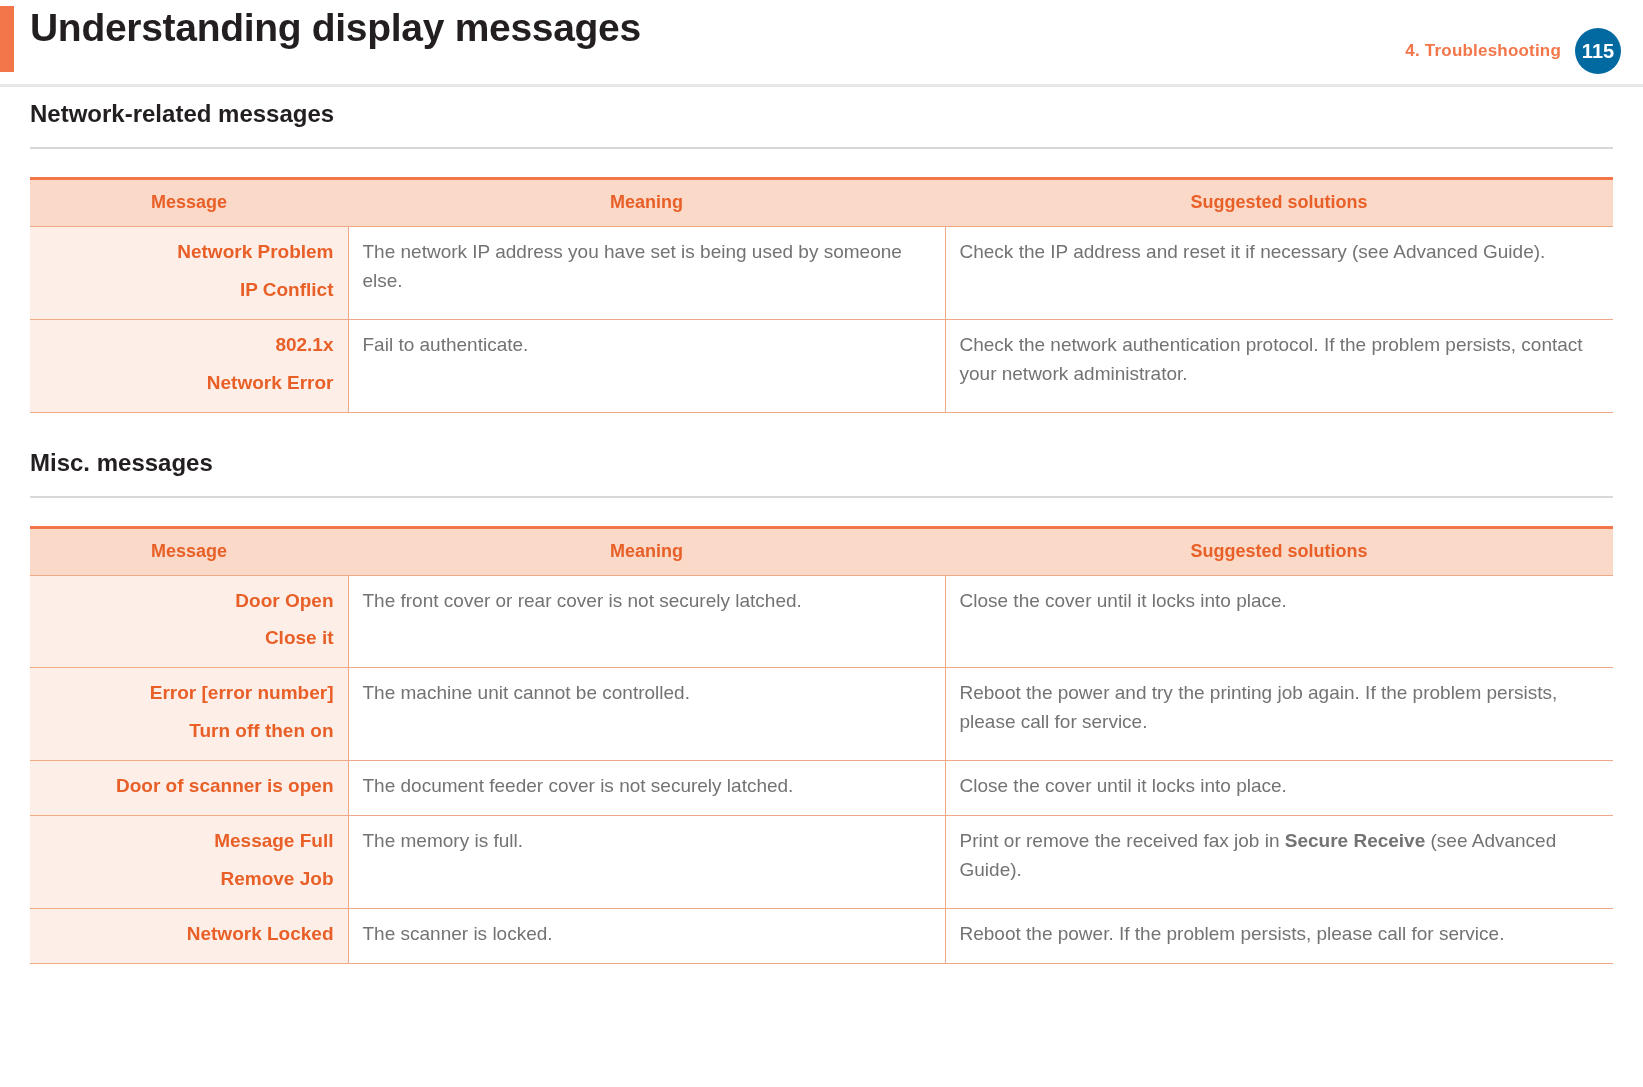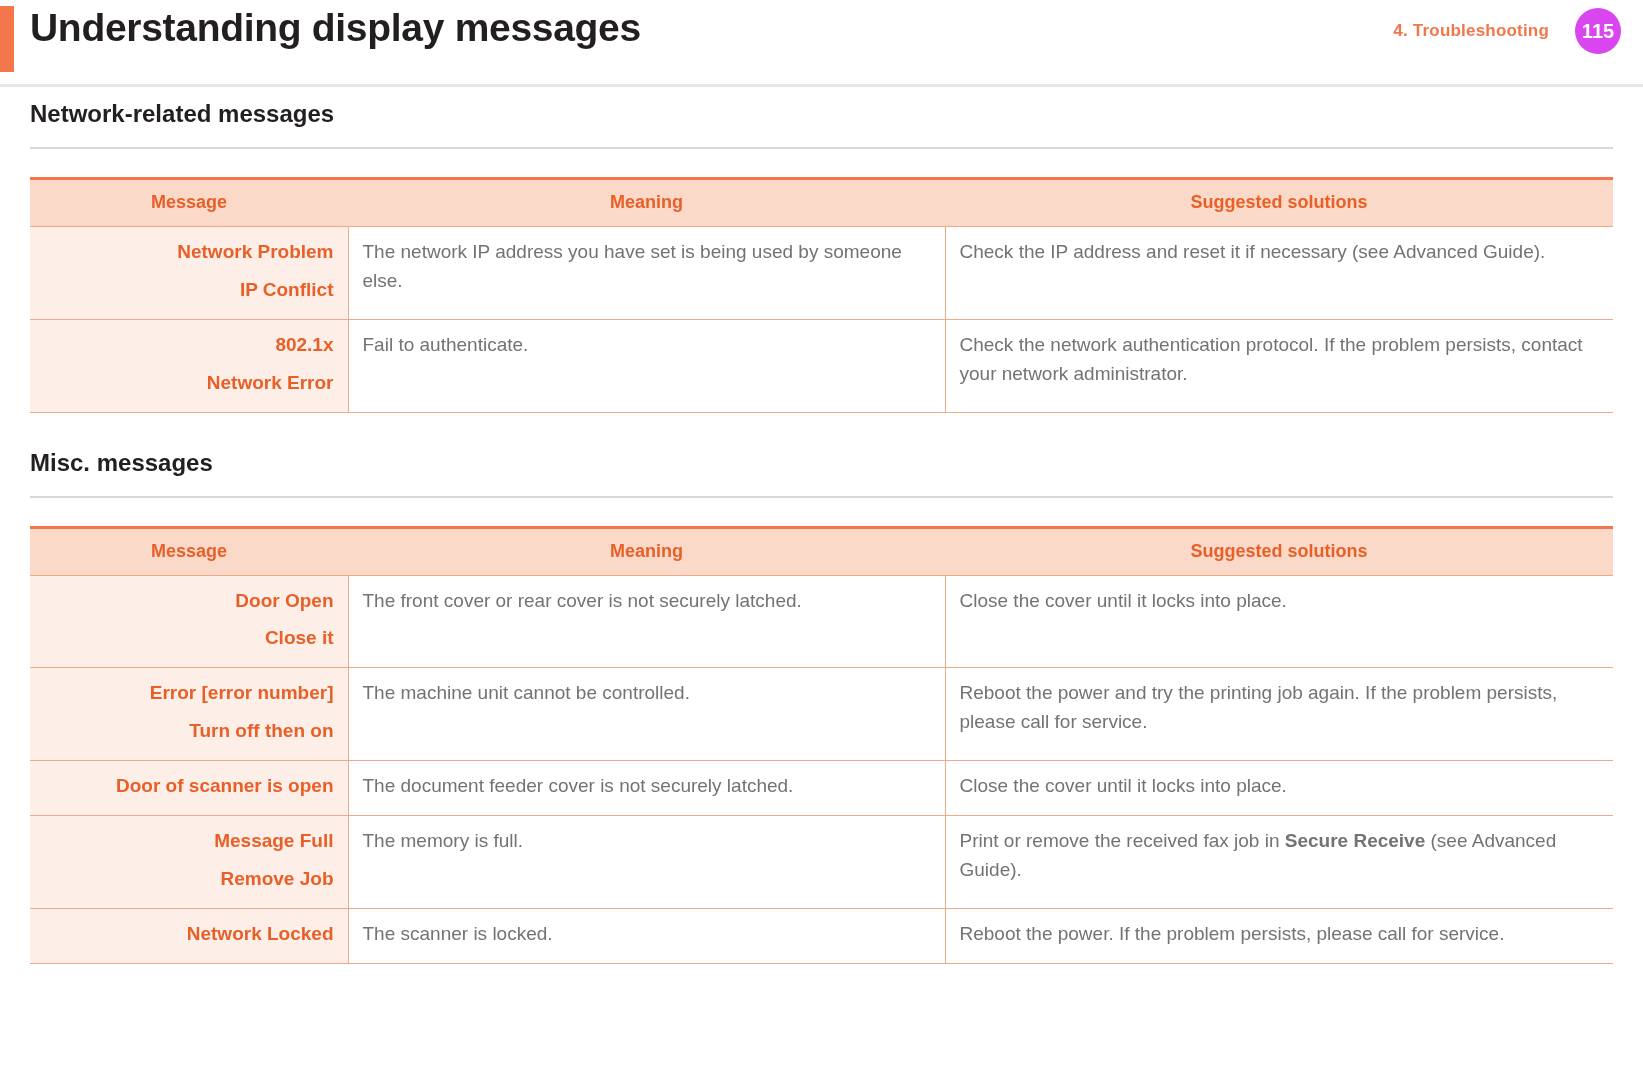--- a/index.html
+++ b/index.html
@@ -35,37 +35,37 @@
     top: 6px;
     font-size: 39px;
     font-weight: bold;
     letter-spacing: -0.3px;
     color: #231f20;
     white-space: nowrap;
   }
   .header-right {
     position: absolute;
     right: 22px;
-    top: 8px;
+    top: 28px;
     display: flex;
     align-items: center;
-    gap: 26px;
+    gap: 14px;
   }
   .chapter-label {
     font-size: 17px;
     font-weight: bold;
     color: #f3764a;
     letter-spacing: 0.2px;
     white-space: nowrap;
   }
   .page-number-badge {
     width: 46px;
     height: 46px;
     border-radius: 50%;
-    background: #d946ef;
+    background: #0369a1;
     color: #ffffff;
     font-size: 20px;
     font-weight: bold;
     display: flex;
     align-items: center;
     justify-content: center;
   }
   .header-rule {
     position: absolute;
     left: 0;

